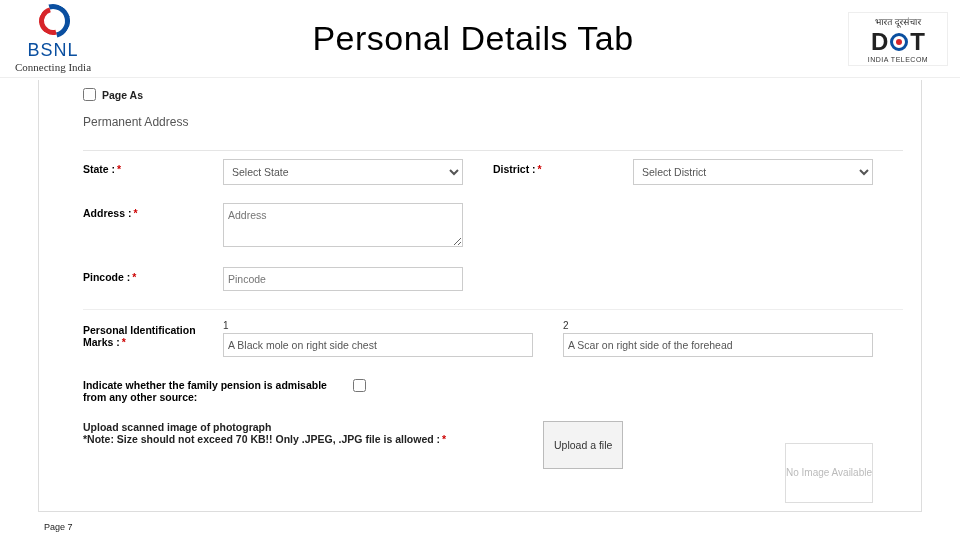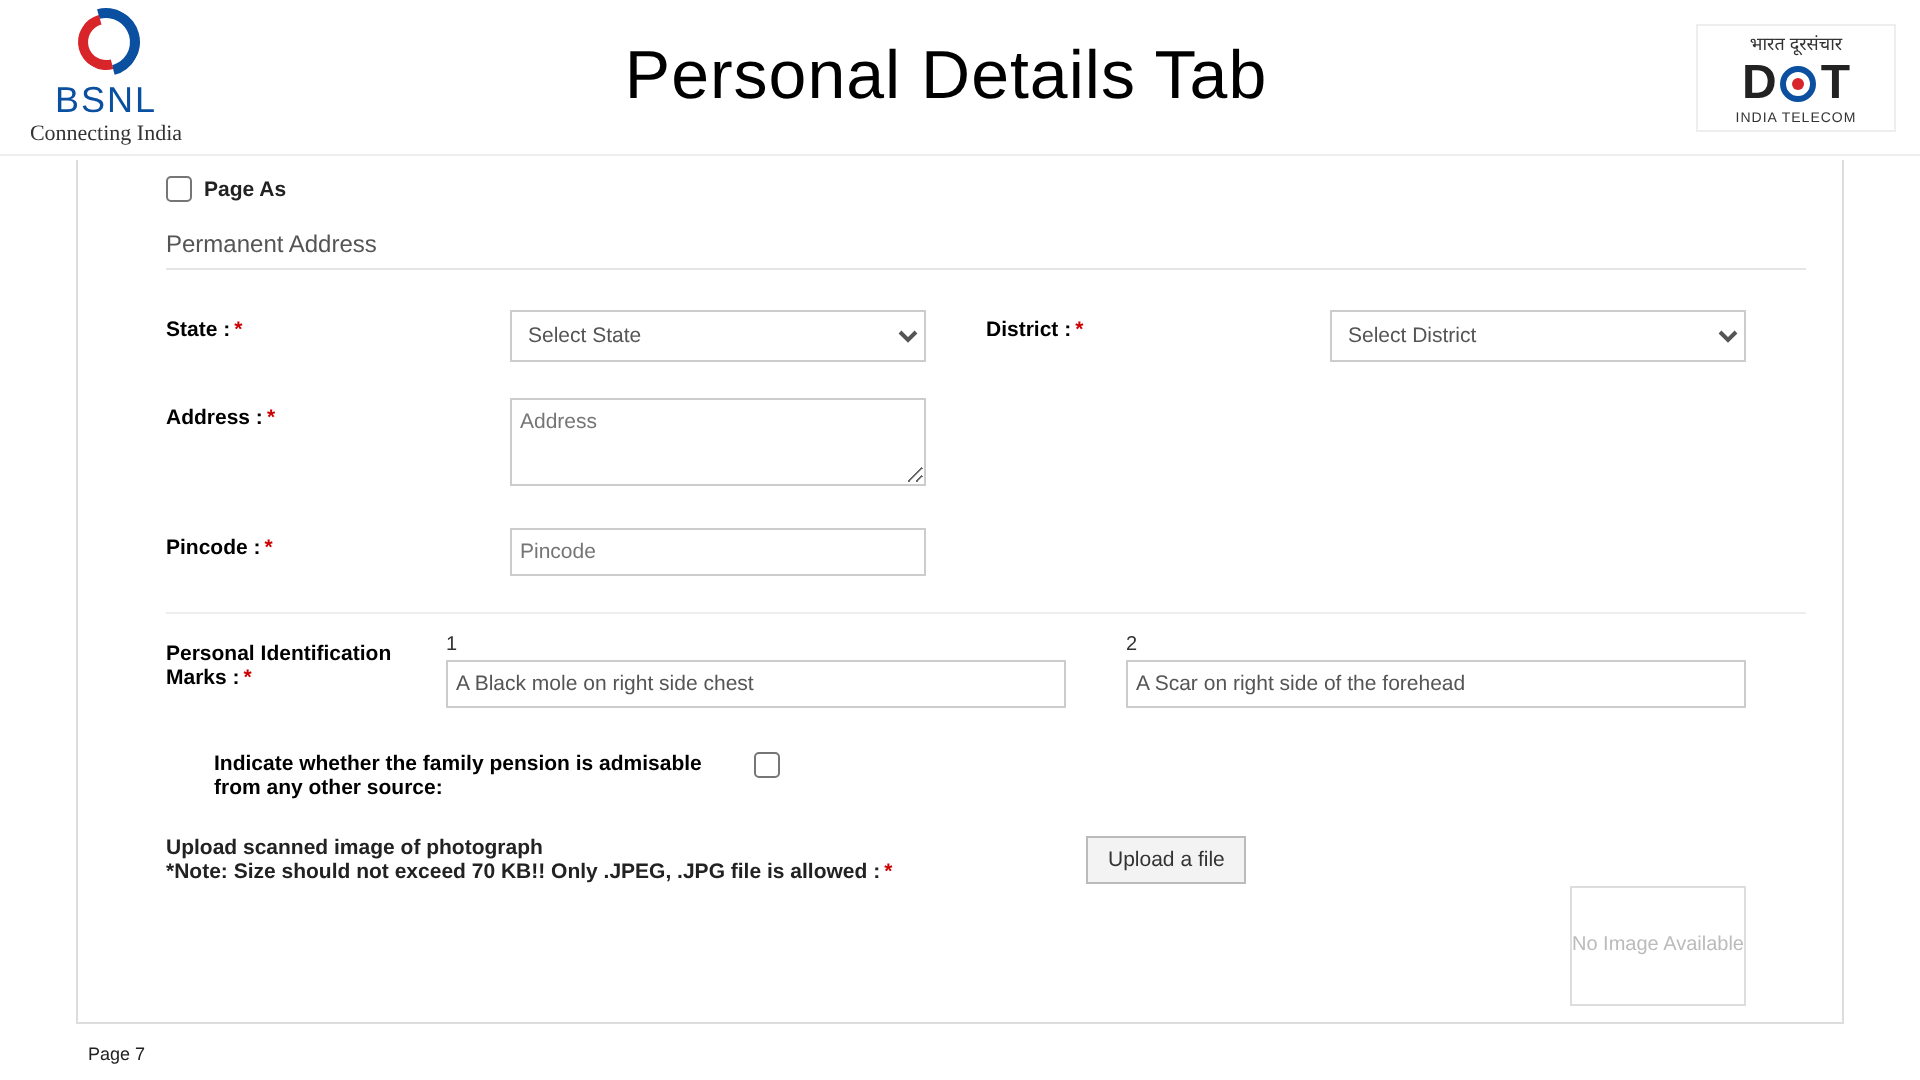--- a/index.html
+++ b/index.html
@@ -47,49 +47,49 @@
     overflow: hidden;
     font-size: 10.5px;
     color: #222;
   }
   .same-as { display: flex; align-items: center; gap: 6px; margin: 2px 0 14px 0; font-weight: bold; }
   .section-heading {
     font-size: 12px;
     color: #555;
     font-weight: 500;
     border-bottom: 1px solid #e5e5e5;
-    padding-bottom: 5px;
-    margin-bottom: 20px;
+    padding-bottom: 21px;
+    margin-bottom: 8px;
   }
   .form-row { display: flex; align-items: flex-start; margin-bottom: 18px; }
-  .col { display: flex; align-items: flex-start; gap: 32px; }
+  .col { display: flex; align-items: flex-start; }
   .col-half { width: 50%; }
   .flabel { width: 140px; font-weight: bold; font-size: 10.5px; color: #000; padding-top: 4px; }
-  .flabel.wider { width: 270px; margin-left: 24px; }
+  .flabel.wider { width: 270px; }
   .req { color: #c00; margin-left: 2px; }
   .fcontrol { flex: 1; margin-right: 30px; }
   select, input[type=text], textarea {
     width: 100%;
     border: 1px solid #ccc;
     font-size: 10.5px;
     padding: 5px 4px;
     color: #555;
     font-family: inherit;
     background: #fff;
   }
   select { height: 26px; }
   textarea { height: 44px; resize: vertical; }
   .mini-label { font-size: 10px; margin-bottom: 2px; color: #333; }
   .twotext { display: flex; gap: 30px; flex:1; margin-right: 30px; }
   .twotext > div { flex: 1; }
   .uploadbtn {
     display: inline-block;
     background: #f3f3f3;
     border: 1px solid #bbb;
-    padding: 5px 10px;
+    padding: 17px 10px;
     font-size: 10.5px;
     color: #333;
   }
   .no-image {
     position: absolute;
     right: 48px;
     bottom: 8px;
     width: 88px;
     height: 60px;
     border: 1px solid #ddd;

